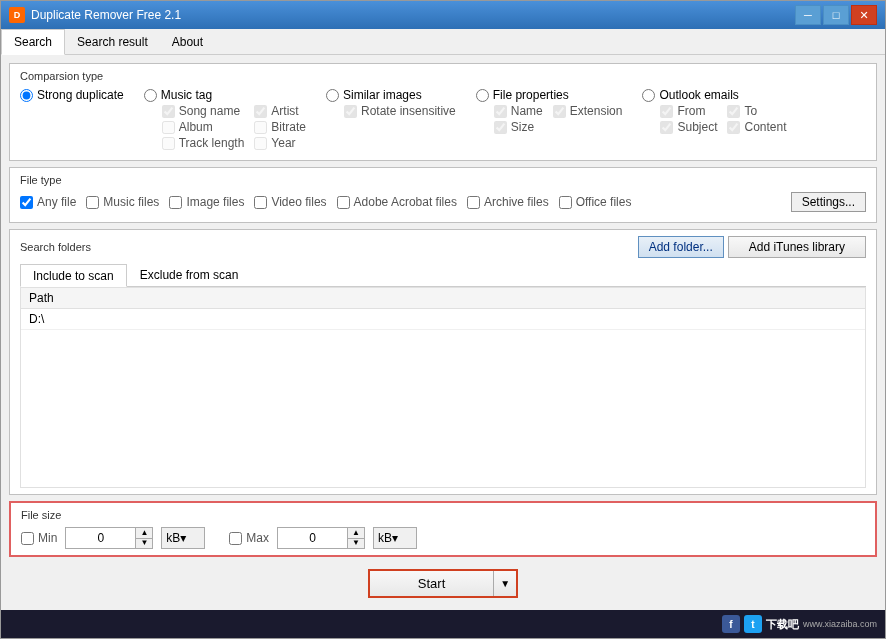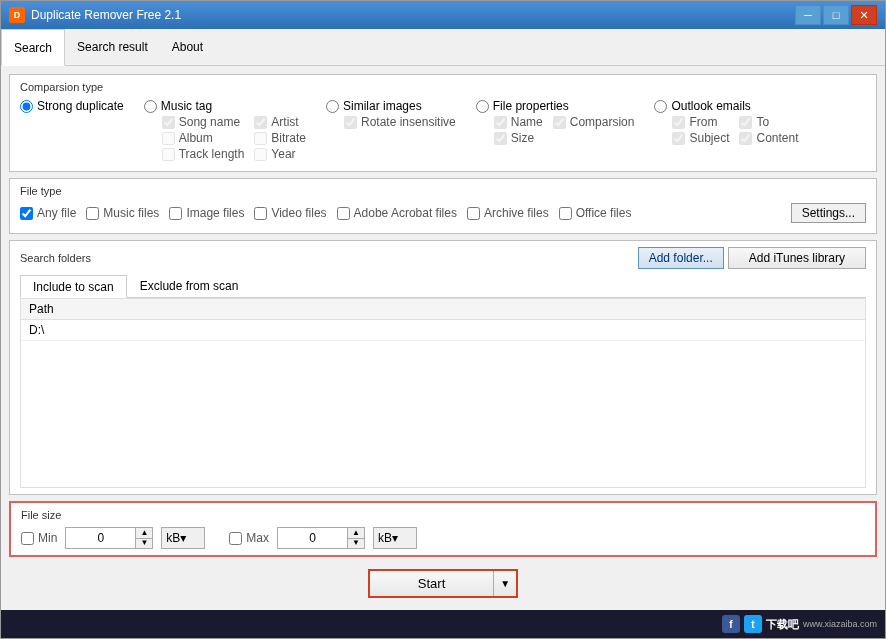--- a/index.html
+++ b/index.html
@@ -61,21 +61,21 @@
       display: flex;
       align-items: center;
       justify-content: center;
     }
     .title-btn.close { background: #d04020; border-color: #c03010; }
     .menu-bar {
       background: #f0f0f0;
       border-bottom: 1px solid #ccc;
       display: flex;
       align-items: stretch;
-      height: 37px;
+      height: 26px;
       flex-shrink: 0;
     }
     .menu-tab {
       padding: 4px 12px;
       cursor: pointer;
       display: flex;
       align-items: center;
       font-size: 12px;
       border: none;
       background: transparent;
@@ -413,21 +413,21 @@
             <input type="radio" name="comparison" style="">
             <span>File properties</span>
           </label>
           <div class="sub-options">
             <label class="checkbox-label">
               <input type="checkbox" checked="" disabled="" style="">
               <span>Name</span>
             </label>
             <label class="checkbox-label">
               <input type="checkbox" checked="" disabled="" style="">
-              <span>Comparsion</span>
+              <span>Extension</span>
             </label>
             <label class="checkbox-label">
               <input type="checkbox" checked="" disabled="" style="">
               <span>Size</span>
             </label>
           </div>
         </div>
 
         <div class="comparison-option">
           <label class="radio-label">

